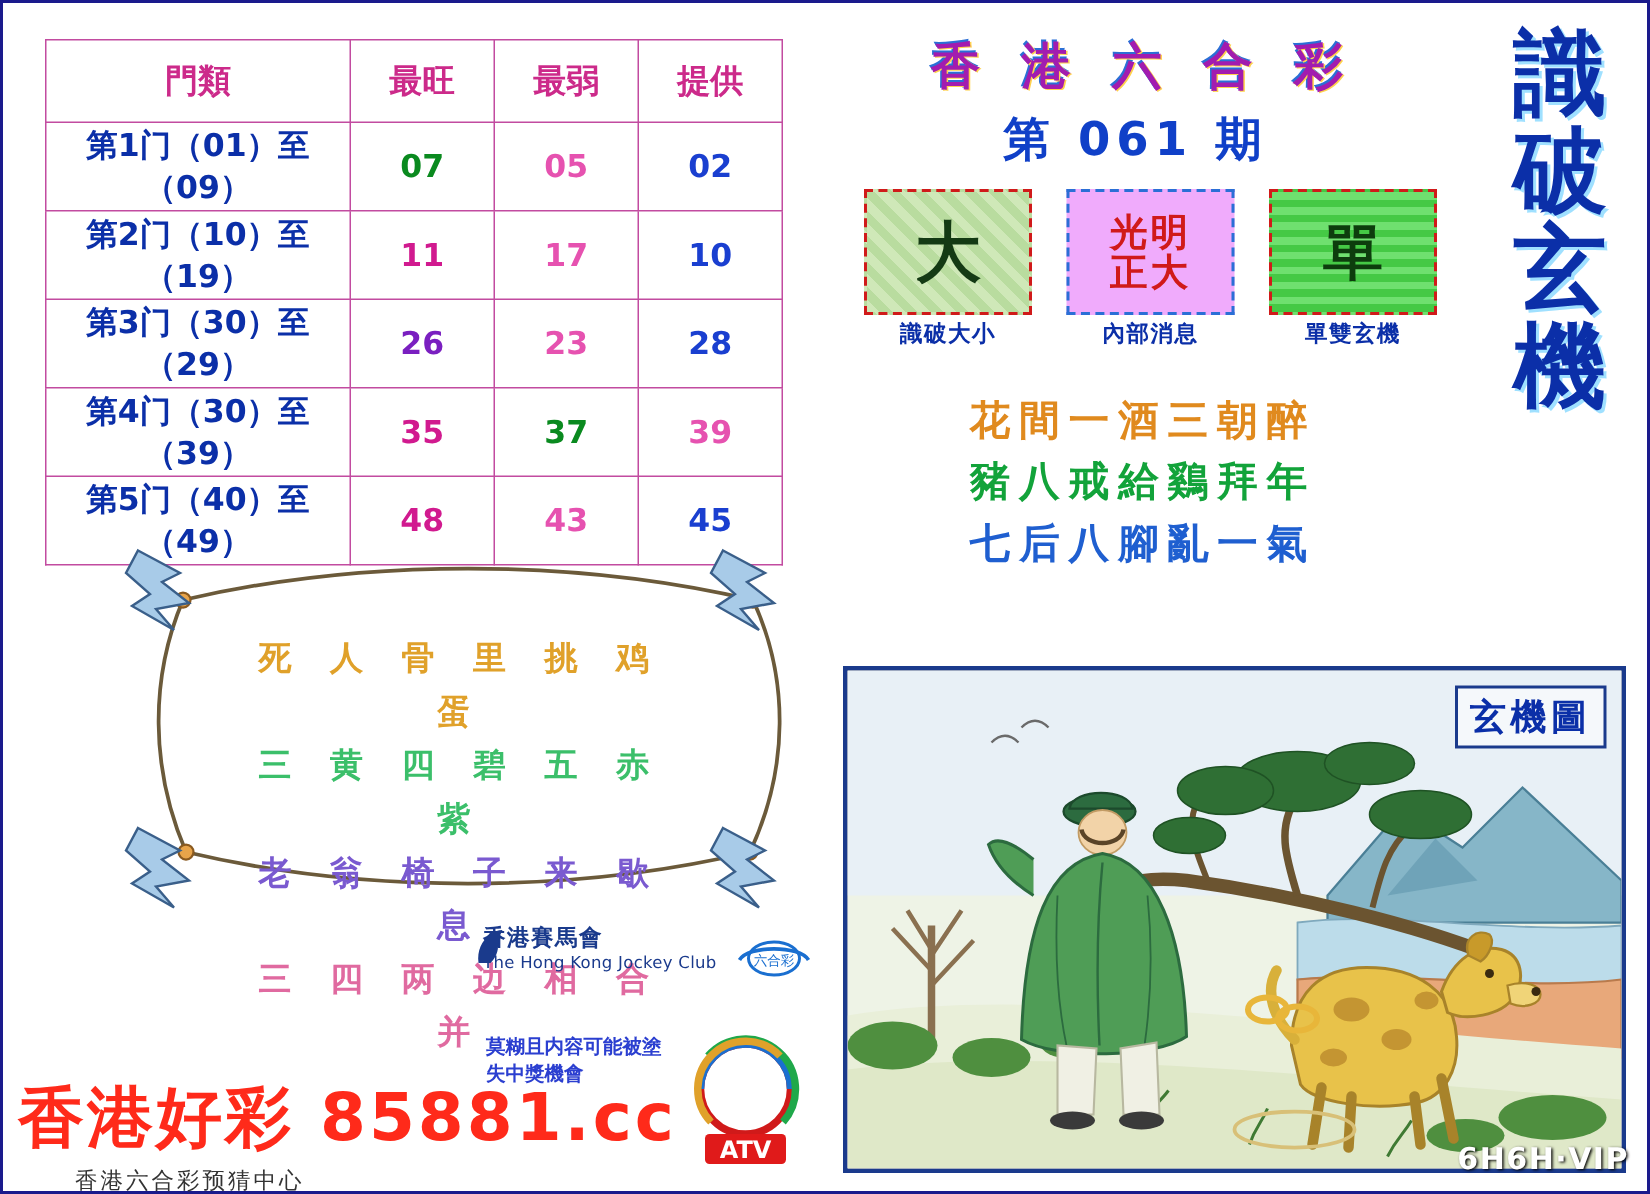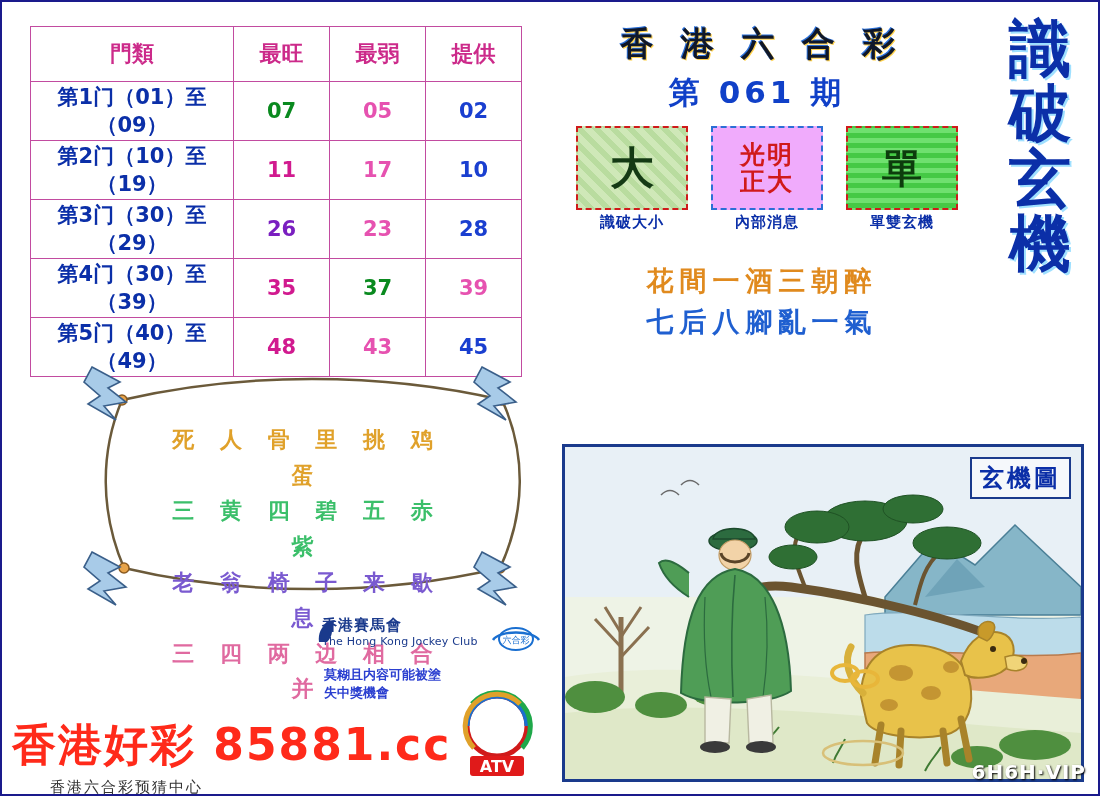--- a/index.html
+++ b/index.html
@@ -63,21 +63,21 @@
   .hdr-title {
     position: absolute;
     left: 560px;
     top: 20px;
     width: 400px;
     text-align: center;
     font-size: 33px;
     font-weight: bold;
     letter-spacing: 8px;
     font-family: "DejaVu Sans", sans-serif;
-    color: #0f172a;
+    color: #a21caf;
     text-shadow: 1px 1px 0 #ffd24d, -1px -1px 0 #2b6fd6;
   }
   .hdr-issue {
     position: absolute;
     left: 590px;
     top: 70px;
     width: 330px;
     text-align: center;
     font-size: 31px;
     font-weight: bold;
@@ -240,21 +240,21 @@
     width: 22px; height: 26px;
   }
   .jc-badge {
     position: absolute;
     left: 165px; top: 2px;
     width: 58px; height: 42px;
   }
   .disclaimer {
     position: absolute;
     left: 322px;
-    top: 664px;
+    top: 688px;
     font-size: 13px;
     color: #2b3fd0;
     line-height: 1.35;
     font-weight: bold;
   }
 
   
   .atv {
     position: absolute;
     left: 440px;
@@ -400,20 +400,21 @@
     <div class="boxcell">
       <div class="boxpic pic-c">
         <div class="glyph">單</div>
       </div>
       <div class="boxcap">單雙玄機</div>
     </div>
   </div>
 
   <div class="poem">
     <div class="p1">花間一酒三朝醉</div>
+    <div class="p2">豬八戒給鷄拜年</div>
     <div class="p3">七后八腳亂一氣</div>
   </div>
 
 
   <svg class="zj-rope" viewBox="0 0 460 250">
 
     <path d="M40,38 C160,10 300,10 420,38" stroke="#6b5a3a" stroke-width="2.5" fill="none"></path>
     <path d="M40,38 C18,90 18,150 42,206" stroke="#6b5a3a" stroke-width="2.5" fill="none"></path>
     <path d="M420,38 C444,90 444,150 418,206" stroke="#6b5a3a" stroke-width="2.5" fill="none"></path>
     <path d="M42,206 C160,234 300,234 418,206" stroke="#6b5a3a" stroke-width="2.5" fill="none"></path>

